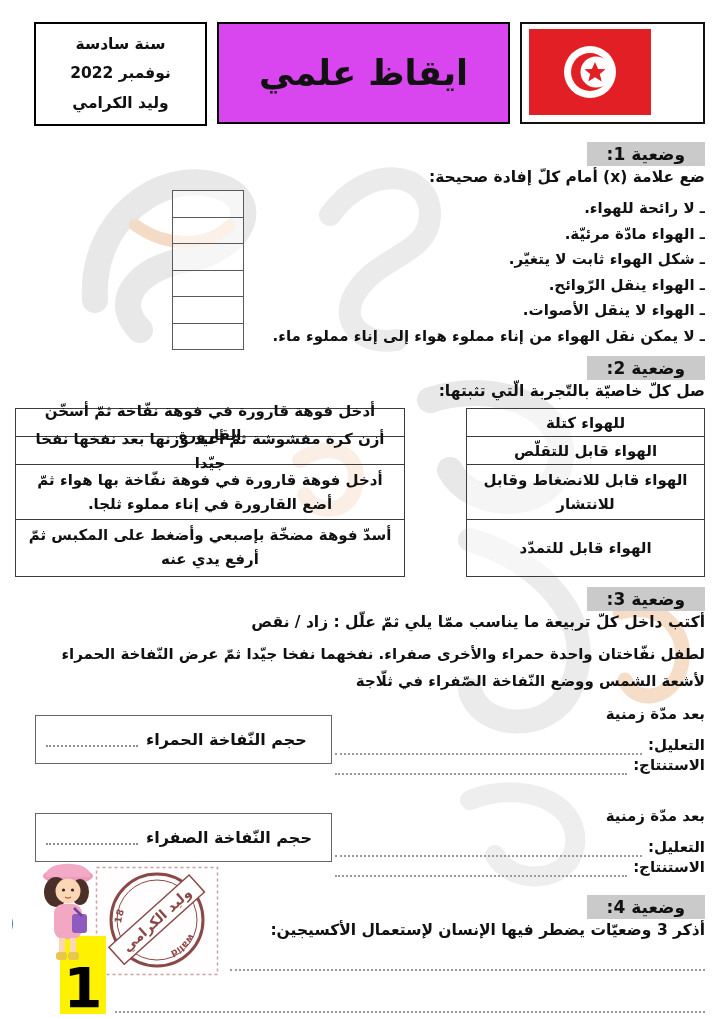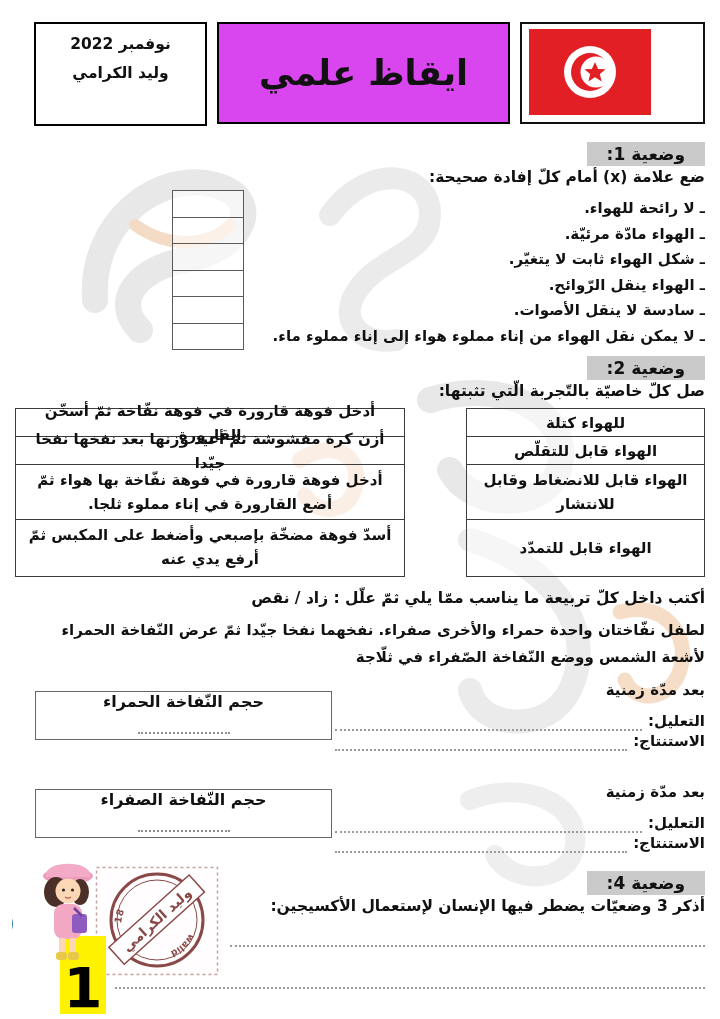--- a/index.html
+++ b/index.html
@@ -36,21 +36,21 @@
   .mtable .row:last-child{border-bottom:none;}
   .props{width:237px;}
   .exps{width:388px;}
   .h1{height:27px;} .h2{height:27px;} .h3{height:54px;} .h4{height:54px;} .h4b{height:56px;}
   
   .sec3{margin-top:10px;}
   .para{font-size:15px;line-height:27px;margin-top:8px;}
   .ansblock{position:relative;margin-top:8px;height:90px;}
   .timelbl{font-size:15px;line-height:22px;}
   .volbox{position:absolute;left:20px;top:12px;width:275px;height:47px;border:1.5px solid #666;
-    background:rgba(255,255,255,.7);display:flex;align-items:center;justify-content:flex-start;gap:8px;padding:0 10px;flex-direction:column;}
+    background:rgba(255,255,255,.7);display:flex;align-items:center;justify-content:flex-end;gap:8px;padding:0 10px;}
   .volbox .lbl{font-size:16px;}
   .dots-short{width:92px;height:13px;border-bottom:2px dotted #8f8f8f;}
   .fillrow{display:flex;align-items:flex-end;margin-top:10px;}
   .fillrow.second{margin-top:0;text-align:center;}
   .fillrow .lbl{font-size:15px;line-height:20px;}
   .fillrow .fill{flex:1;height:13px;border-bottom:2px dotted #9a9a9a;margin-left:320px;margin-right:6px;}
   
   .sec4{margin-top:0px;}
   .ansline{height:14px;border-bottom:2px dotted #9a9a9a;}
   .l1{margin-top:14px;margin-left:215px;}
@@ -87,36 +87,37 @@
         <circle cx="61" cy="43" r="26" fill="#ffffff"></circle>
         <circle cx="61" cy="43" r="19" fill="#e31f26"></circle>
         <circle cx="67" cy="43" r="15.5" fill="#ffffff"></circle>
         <polygon fill="#e31f26" points="66,33 69.1,39.9 76.6,40.3 70.8,45.1 72.7,52.4 66,48.3 59.3,52.4 61.2,45.1 55.4,40.3 62.9,39.9"></polygon>
       </svg>
     </div>
     <div class="title-box">
       <span class="t">ايقاظ علمي</span>
     </div>
     <div class="info-box">
+      <div>سنة سادسة</div>
       <div>نوفمبر 2022</div>
       <div>وليد الكرامي</div>
     </div>
   </div>
 
   <div class="content">
 
     <div>
       <div><span class="sec-head">وضعية 1:</span></div>
       <div class="instr">ضع علامة (x) أمام كلّ إفادة صحيحة:</div>
       <div class="stmts">
         <div class="stmt">ـ لا رائحة للهواء.</div>
         <div class="stmt">ـ الهواء مادّة مرئيّة.</div>
         <div class="stmt">ـ شكل الهواء ثابت لا يتغيّر.</div>
         <div class="stmt">ـ الهواء ينقل الرّوائح.</div>
-        <div class="stmt">ـ سادسة لا ينقل الأصوات.</div>
+        <div class="stmt">ـ الهواء لا ينقل الأصوات.</div>
         <div class="stmt">ـ لا يمكن نقل الهواء من إناء مملوء هواء إلى إناء مملوء ماء.</div>
         <div class="chkcol">
           <div class="cell"></div>
           <div class="cell"></div>
           <div class="cell"></div>
           <div class="cell"></div>
           <div class="cell"></div>
           <div class="cell"></div>
         </div>
       </div>
@@ -135,20 +136,21 @@
         <div class="mtable exps">
           <div class="row h1">أدخل فوهة قارورة في فوهة نفّاخة ثمّ أسخّن القارورة</div>
           <div class="row h2">أزن كرة مفشوشة ثمّ أعيد وزنها بعد نفخها نفخا جيّدا</div>
           <div class="row h3">أدخل فوهة قارورة في فوهة نفّاخة بها هواء ثمّ أضع القارورة في إناء مملوء ثلجا.</div>
           <div class="row h4">أسدّ فوهة مضخّة بإصبعي وأضغط على المكبس ثمّ أرفع يدي عنه</div>
         </div>
       </div>
     </div>
 
     <div class="sec3">
+      <div><span class="sec-head">وضعية 3:</span></div>
       <div class="instr">أكتب داخل كلّ تربيعة ما يناسب ممّا يلي ثمّ علّل : زاد / نقص</div>
       <div class="para">لطفل نفّاختان واحدة حمراء والأخرى صفراء. نفخهما نفخا جيّدا ثمّ عرض النّفاخة الحمراء لأشعة الشمس ووضع النّفاخة الصّفراء في ثلّاجة</div>
 
       <div class="ansblock">
         <div class="timelbl">بعد مدّة زمنية</div>
         <div class="volbox">
           <span class="lbl">حجم النّفاخة الحمراء</span>
           <span class="dots-short"></span>
         </div>
         <div class="fillrow">

